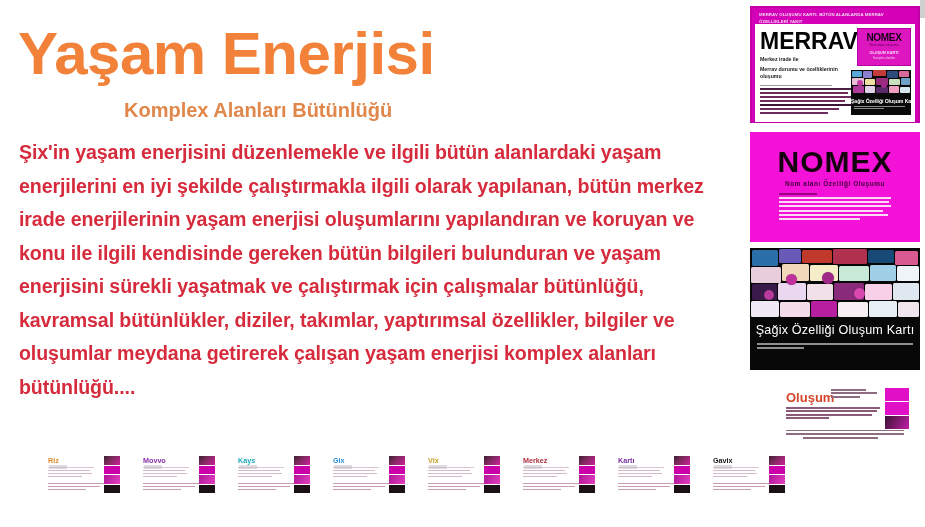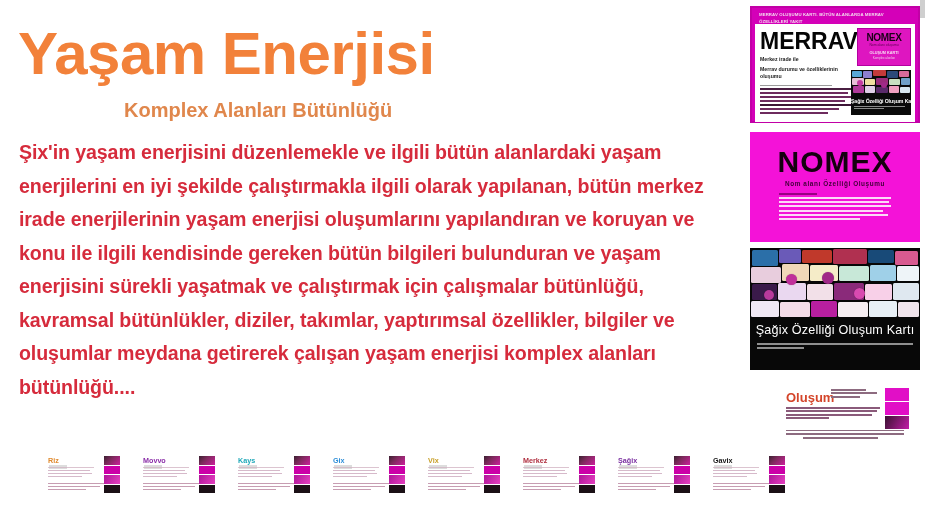--- a/index.html
+++ b/index.html
@@ -562,21 +562,21 @@
           </div>
         <div class="mc-thumbs">
             <span class="mc-t1"></span>
             <span class="mc-t2"></span>
             <span class="mc-t3"></span>
             <span class="mc-t4"></span>
           </div>
       </div>
 
       <div class="mini-card">
-        <div class="mc-head" style="color:#7A2FA0">Şağix</div>
+        <div class="mc-head" style="color:#7A2FA0">Kartı</div>
         <div class="mc-tiny"></div>
         <div class="mc-lines">
             <i></i>
             <i></i>
             <i></i>
             <i></i>
           </div>
         <div class="mc-dotline">
             <i></i>
             <i></i>

